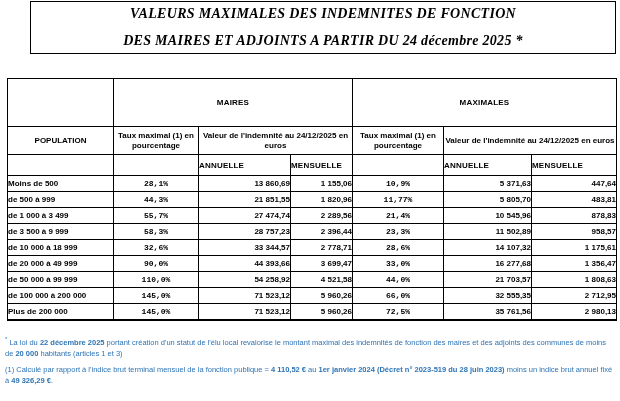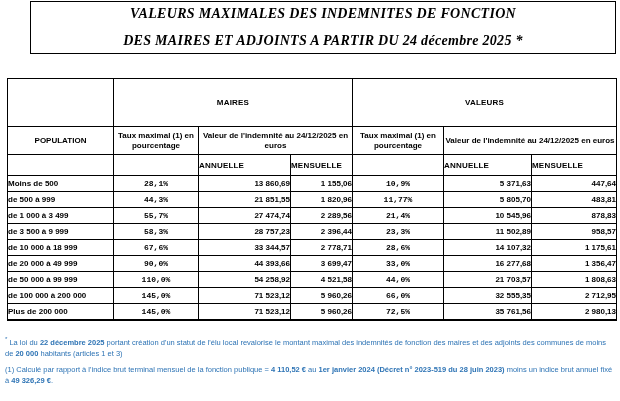--- a/index.html
+++ b/index.html
@@ -76,21 +76,21 @@
       <col style="width:92px">
       <col style="width:62px">
     <col style="width:91px">
       <col style="width:88px">
       <col style="width:85px">
   </colgroup>
   <tbody>
       <tr class="r-group">
     <td class="blank-corner"></td>
     <td class="group-h bt" colspan="3">MAIRES</td>
-    <td class="group-h bt br mid" colspan="3">VALEURS</td>
+    <td class="group-h bt br mid" colspan="3">MAXIMALES</td>
   </tr>
   <tr class="r-head">
     <td class="pop-h bl">POPULATION</td>
     <td class="col-h">Taux maximal (1) en pourcentage</td>
     <td class="col-h" colspan="2">Valeur de l'indemnité au 24/12/2025 en euros</td>
     <td class="col-h mid">Taux maximal (1) en pourcentage</td>
     <td class="col-h br" colspan="2">Valeur de l'indemnité au 24/12/2025 en euros</td>
   </tr>
   <tr class="r-sub">
     <td class="bl"></td>
@@ -133,21 +133,21 @@
     <td class="pop bl">de 3 500 à 9 999</td>
     <td class="pct">58,3%</td>
     <td class="amt">28 757,23</td>
     <td class="amt">2 396,44</td>
     <td class="pct mid">23,3%</td>
     <td class="amt">11 502,89</td>
     <td class="amt br">958,57</td>
   </tr>
   <tr class="r-data">
     <td class="pop bl">de 10 000 à 18 999</td>
-    <td class="pct">67,6%</td>
+    <td class="pct">32,6%</td>
     <td class="amt">33 344,57</td>
     <td class="amt">2 778,71</td>
     <td class="pct mid">28,6%</td>
     <td class="amt">14 107,32</td>
     <td class="amt br">1 175,61</td>
   </tr>
   <tr class="r-data">
     <td class="pop bl">de 20 000 à 49 999</td>
     <td class="pct">90,0%</td>
     <td class="amt">44 393,66</td>

